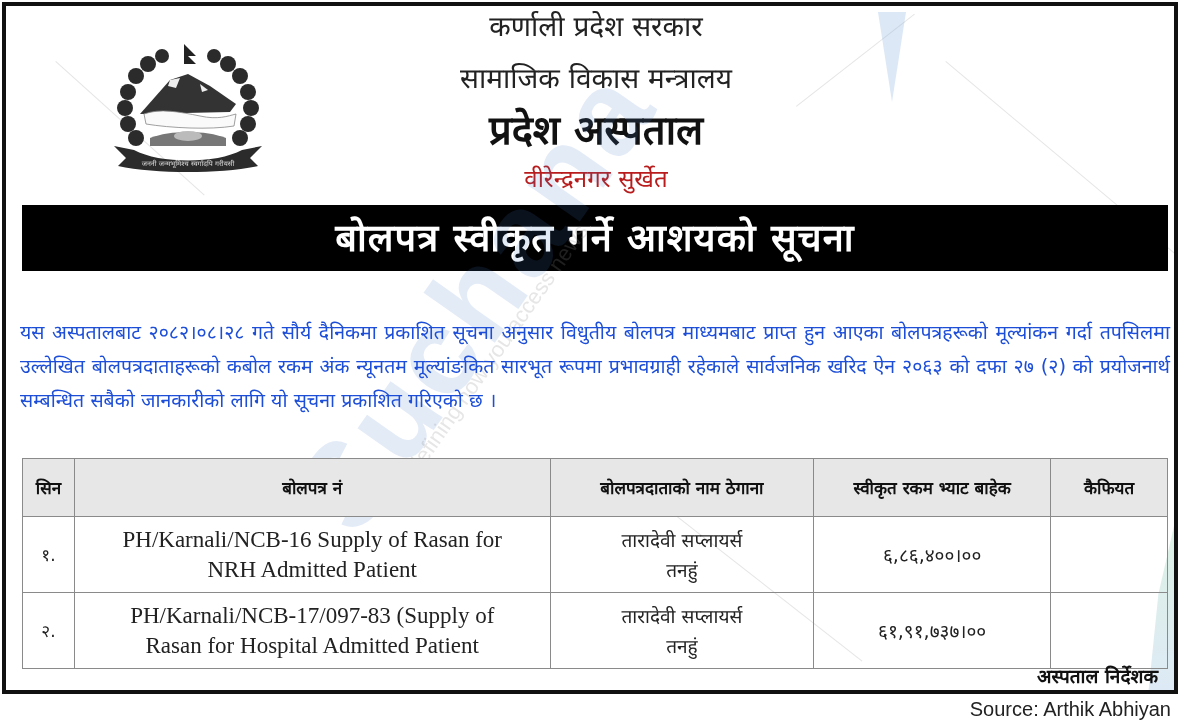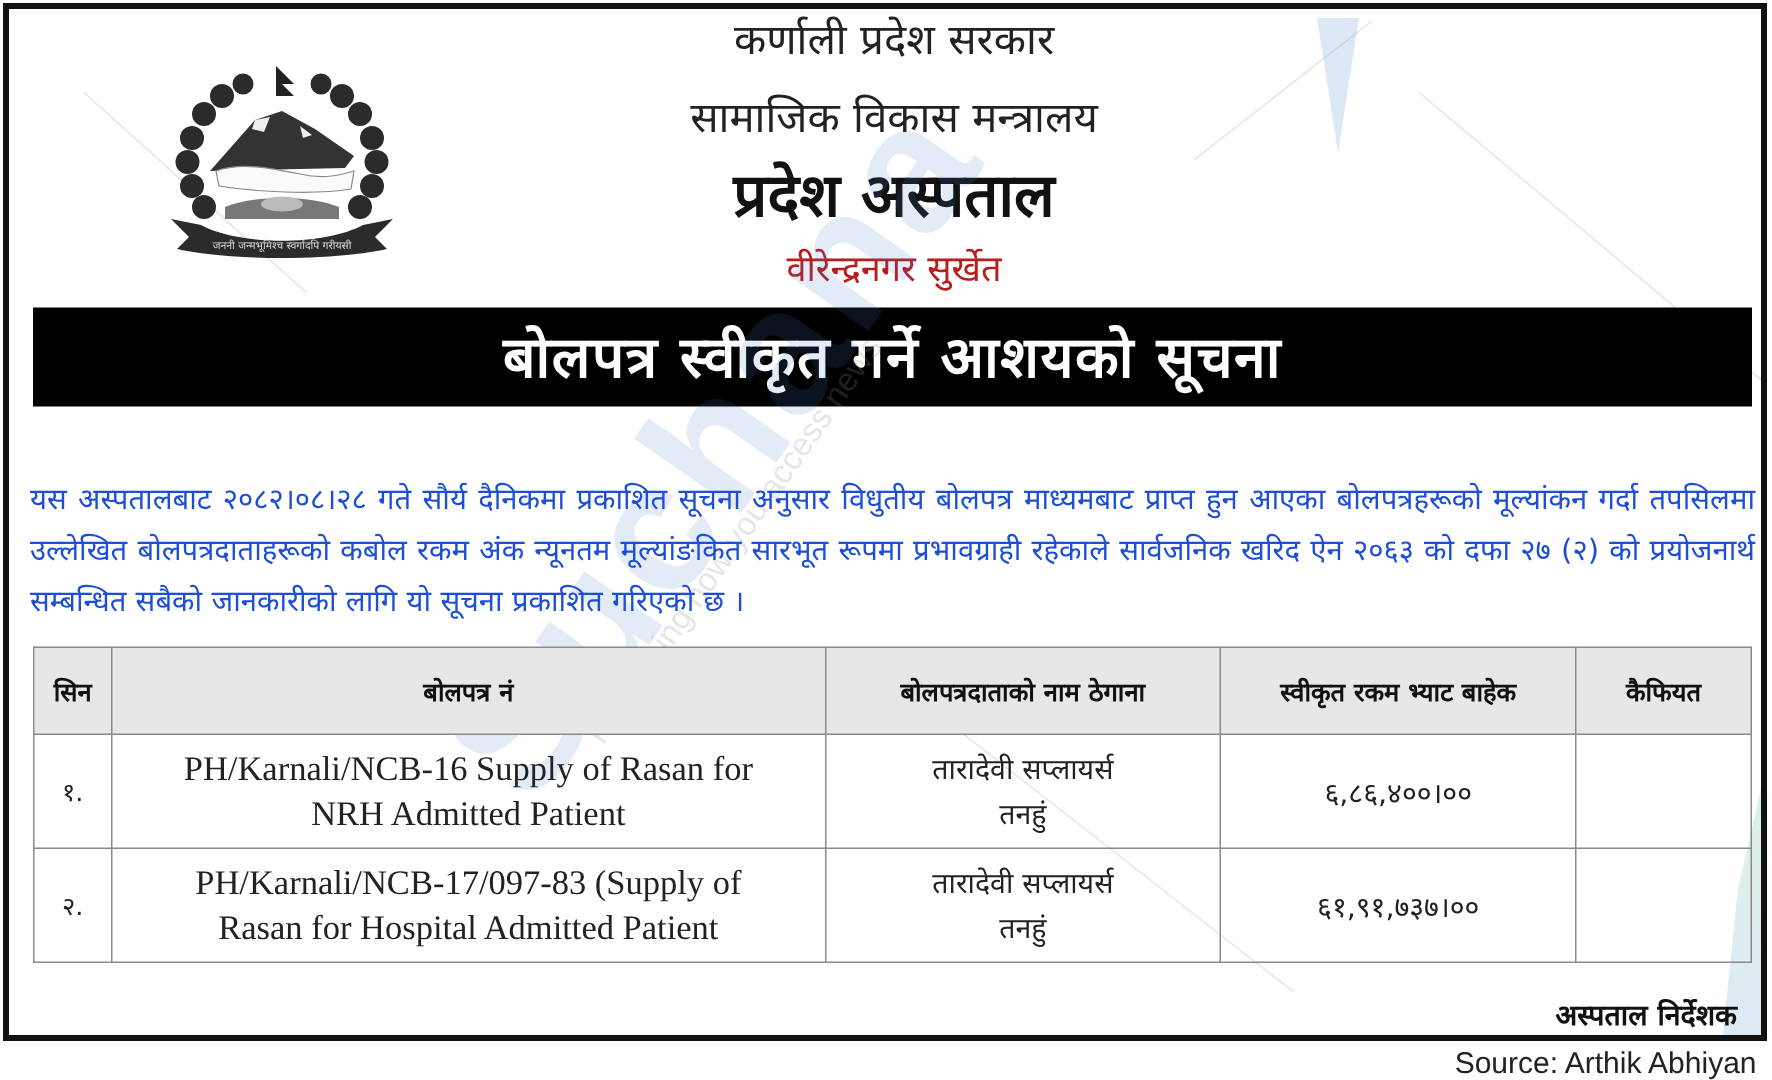--- a/index.html
+++ b/index.html
@@ -62,21 +62,21 @@
       position: absolute; left: 0; top: 276px; width: 100%; text-align: center;
       font-size: 19px; font-weight: bold; color: #111;
     }
     .body-text {
       position: absolute; left: 14px; top: 310px; width: 1150px;
       font-size: 19.5px; line-height: 34px; color: #1d4ed8; text-align: justify;
       text-align-last: left;
     }
 
     table.bids {
-      position: absolute; left: 16px; top: 425px; width: 1146px;
+      position: absolute; left: 16px; top: 452px; width: 1146px;
       border-collapse: collapse; font-size: 18px;
     }
     table.bids th, table.bids td {
       border: 1.5px solid #8a8a8a; text-align: center; vertical-align: middle;
     }
     table.bids th {
       background: #e7e7e7; height: 58px; font-weight: bold; font-size: 17px; color: #111;
     }
     table.bids td { height: 76px; color: #222; }
     td.sn { font-size: 17px; }

